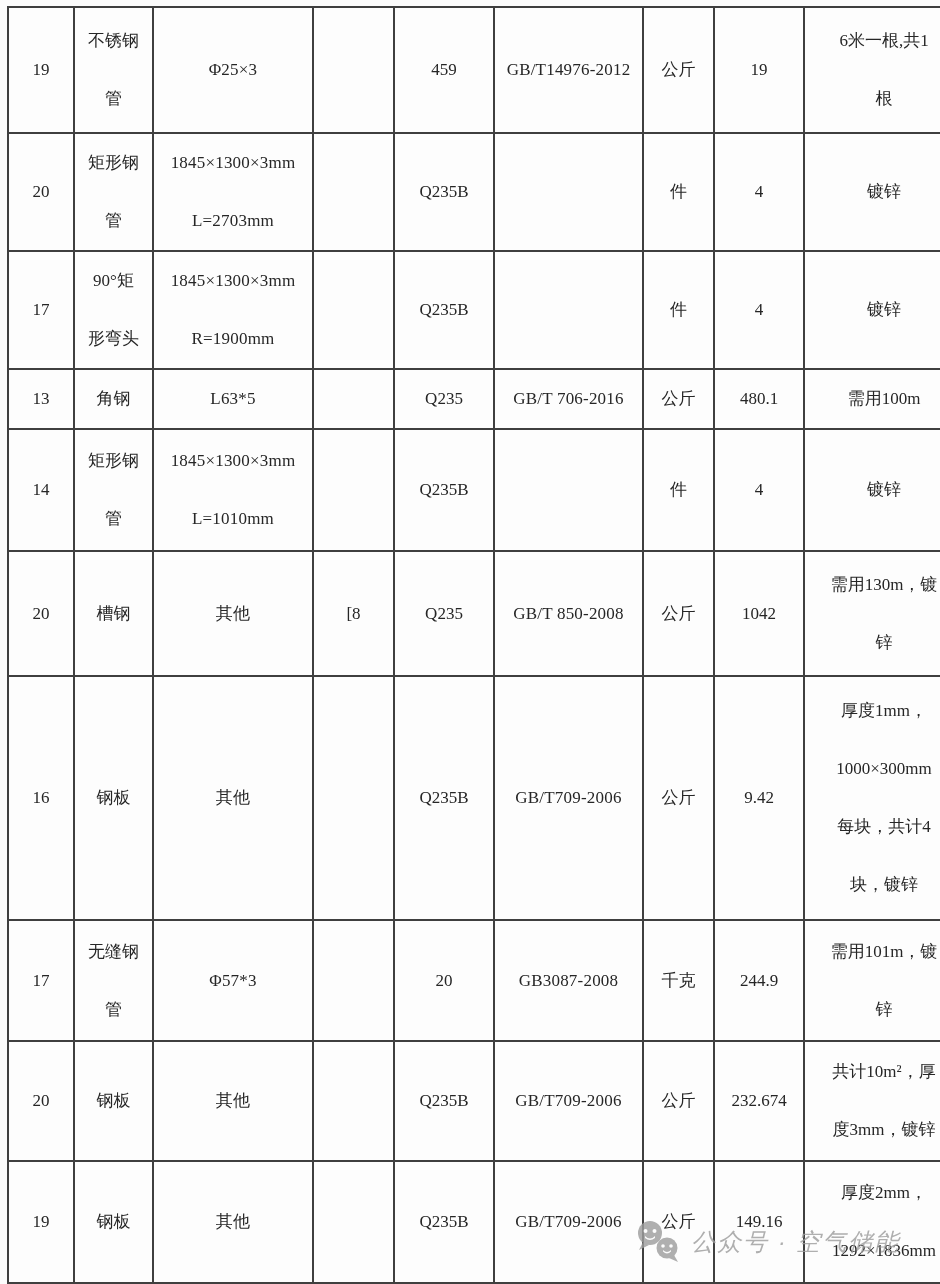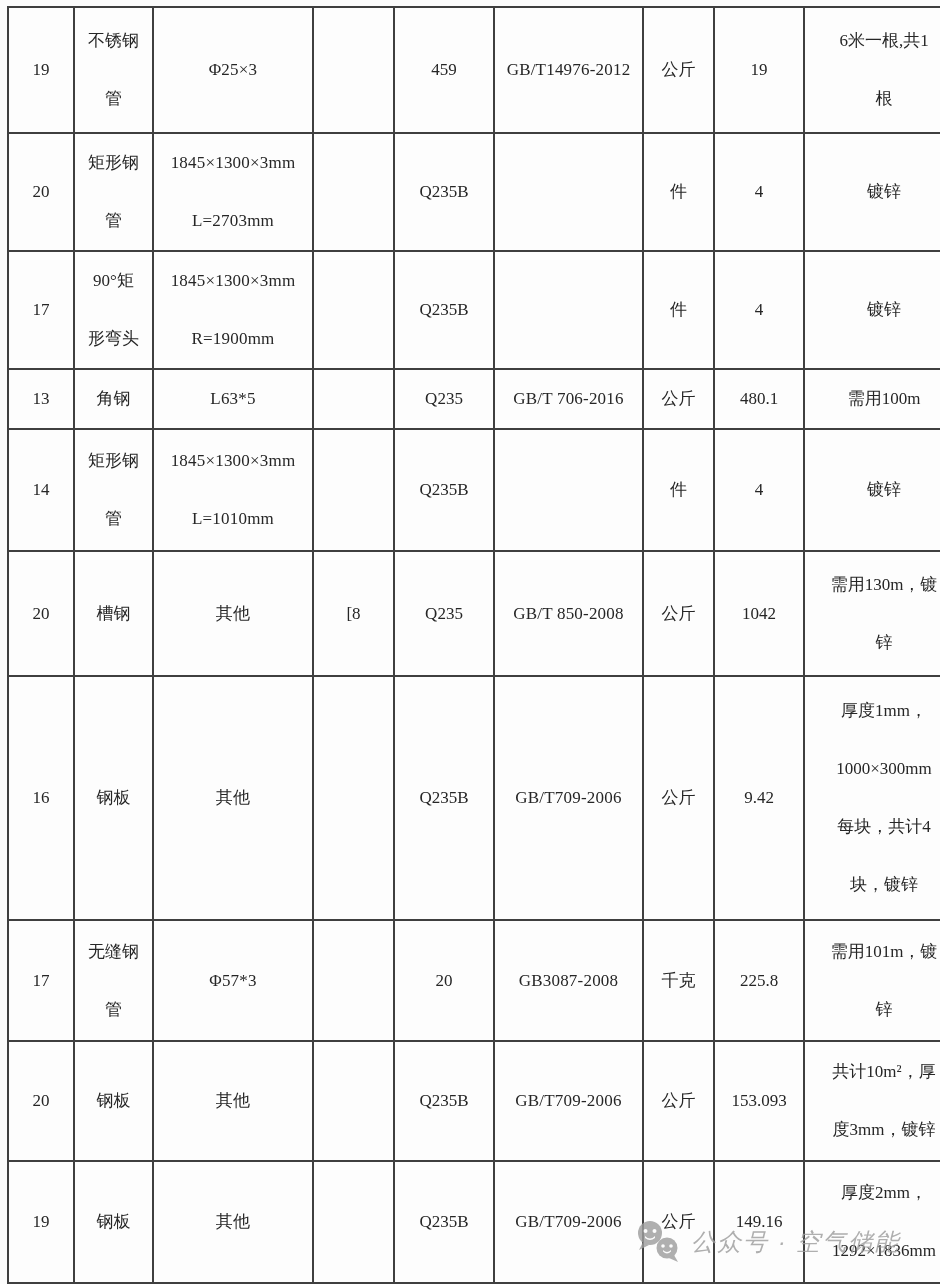--- a/index.html
+++ b/index.html
@@ -147,33 +147,33 @@
         </tr>
         <tr style="height: 121px;">
           <td class="col-no">17</td>
           <td class="col-name">无缝钢
 管</td>
           <td class="col-spec">Φ57*3</td>
           <td class="col-model"></td>
           <td class="col-material">20</td>
           <td class="col-standard">GB3087-2008</td>
           <td class="col-unit">千克</td>
-          <td class="col-qty">225.8</td>
+          <td class="col-qty">244.9</td>
           <td class="col-remark">需用101m，镀
 锌</td>
         </tr>
         <tr style="height: 120px;">
           <td class="col-no">20</td>
           <td class="col-name">钢板</td>
           <td class="col-spec">其他</td>
           <td class="col-model"></td>
           <td class="col-material">Q235B</td>
           <td class="col-standard">GB/T709-2006</td>
           <td class="col-unit">公斤</td>
-          <td class="col-qty">153.093</td>
+          <td class="col-qty">232.674</td>
           <td class="col-remark">共计10m²，厚
 度3mm，镀锌</td>
         </tr>
         <tr style="height: 122px;">
           <td class="col-no">19</td>
           <td class="col-name">钢板</td>
           <td class="col-spec">其他</td>
           <td class="col-model"></td>
           <td class="col-material">Q235B</td>
           <td class="col-standard">GB/T709-2006</td>

